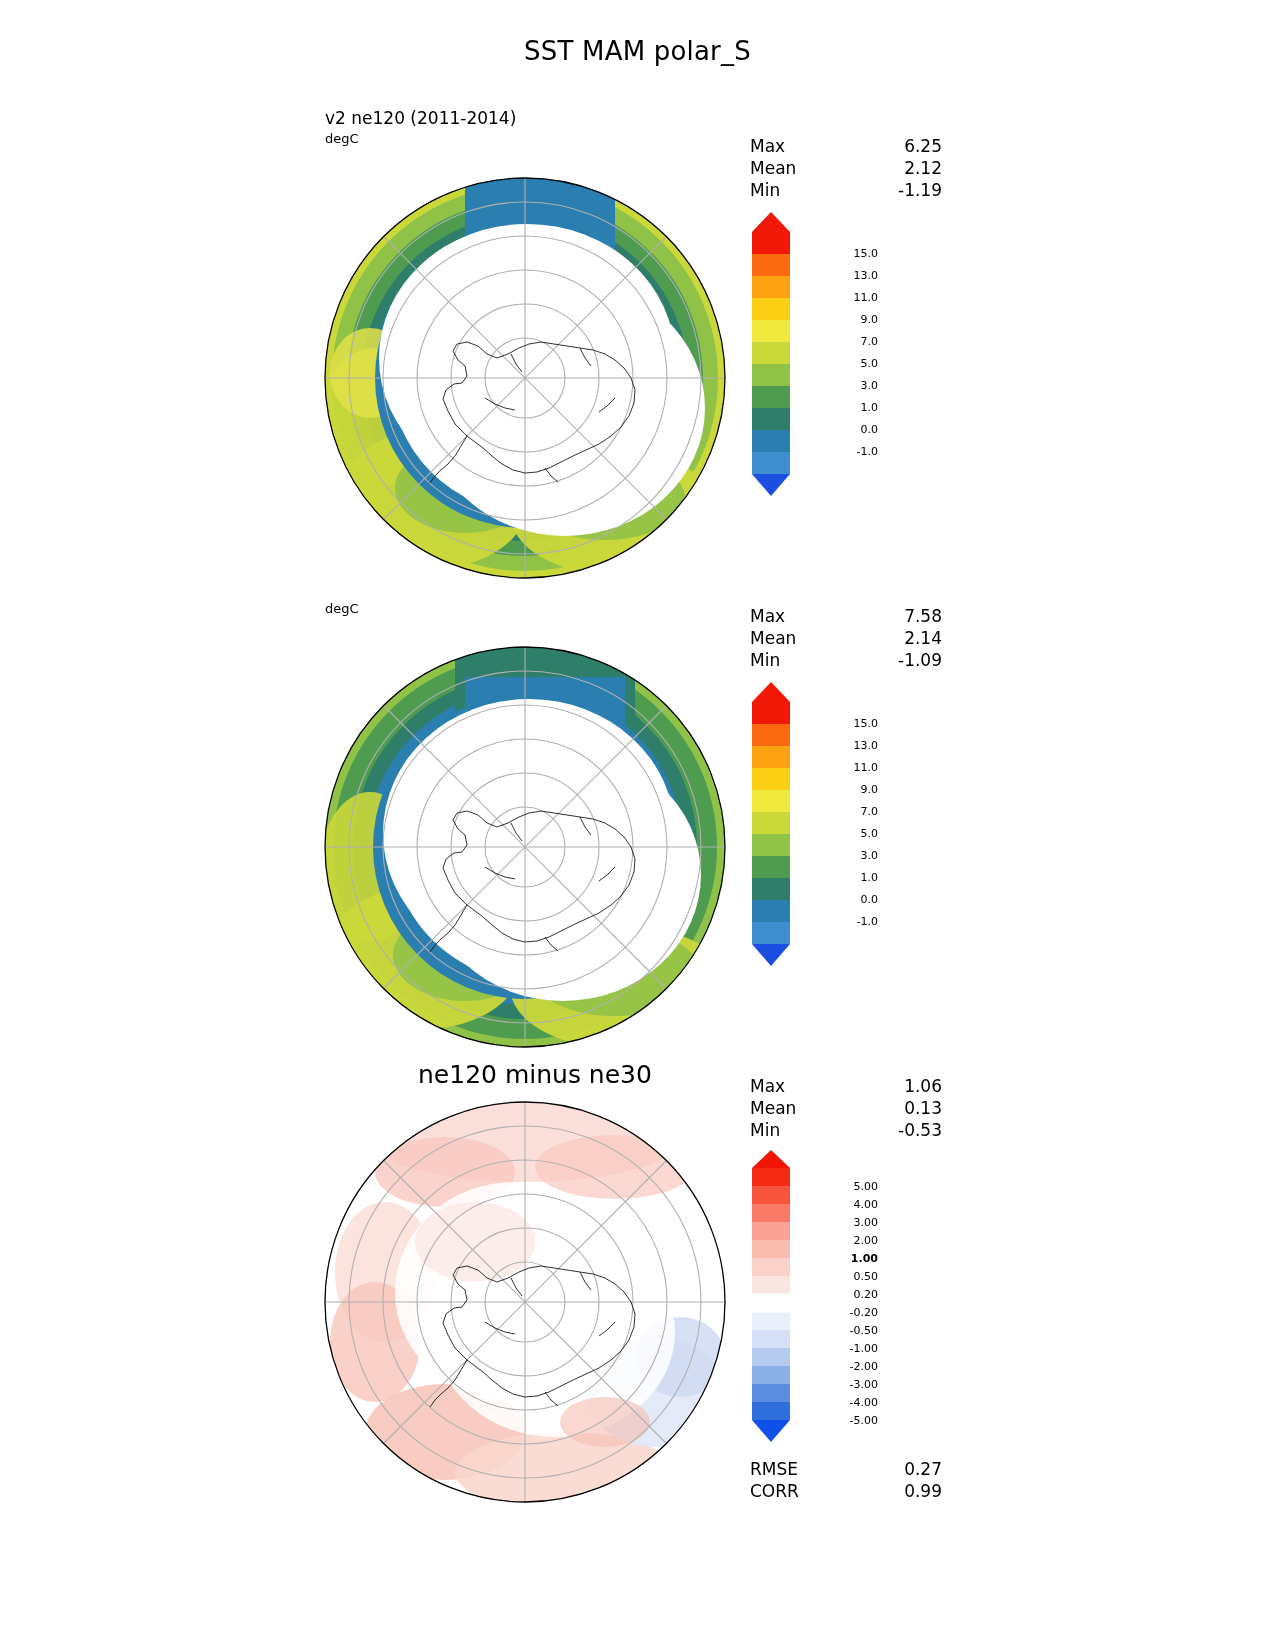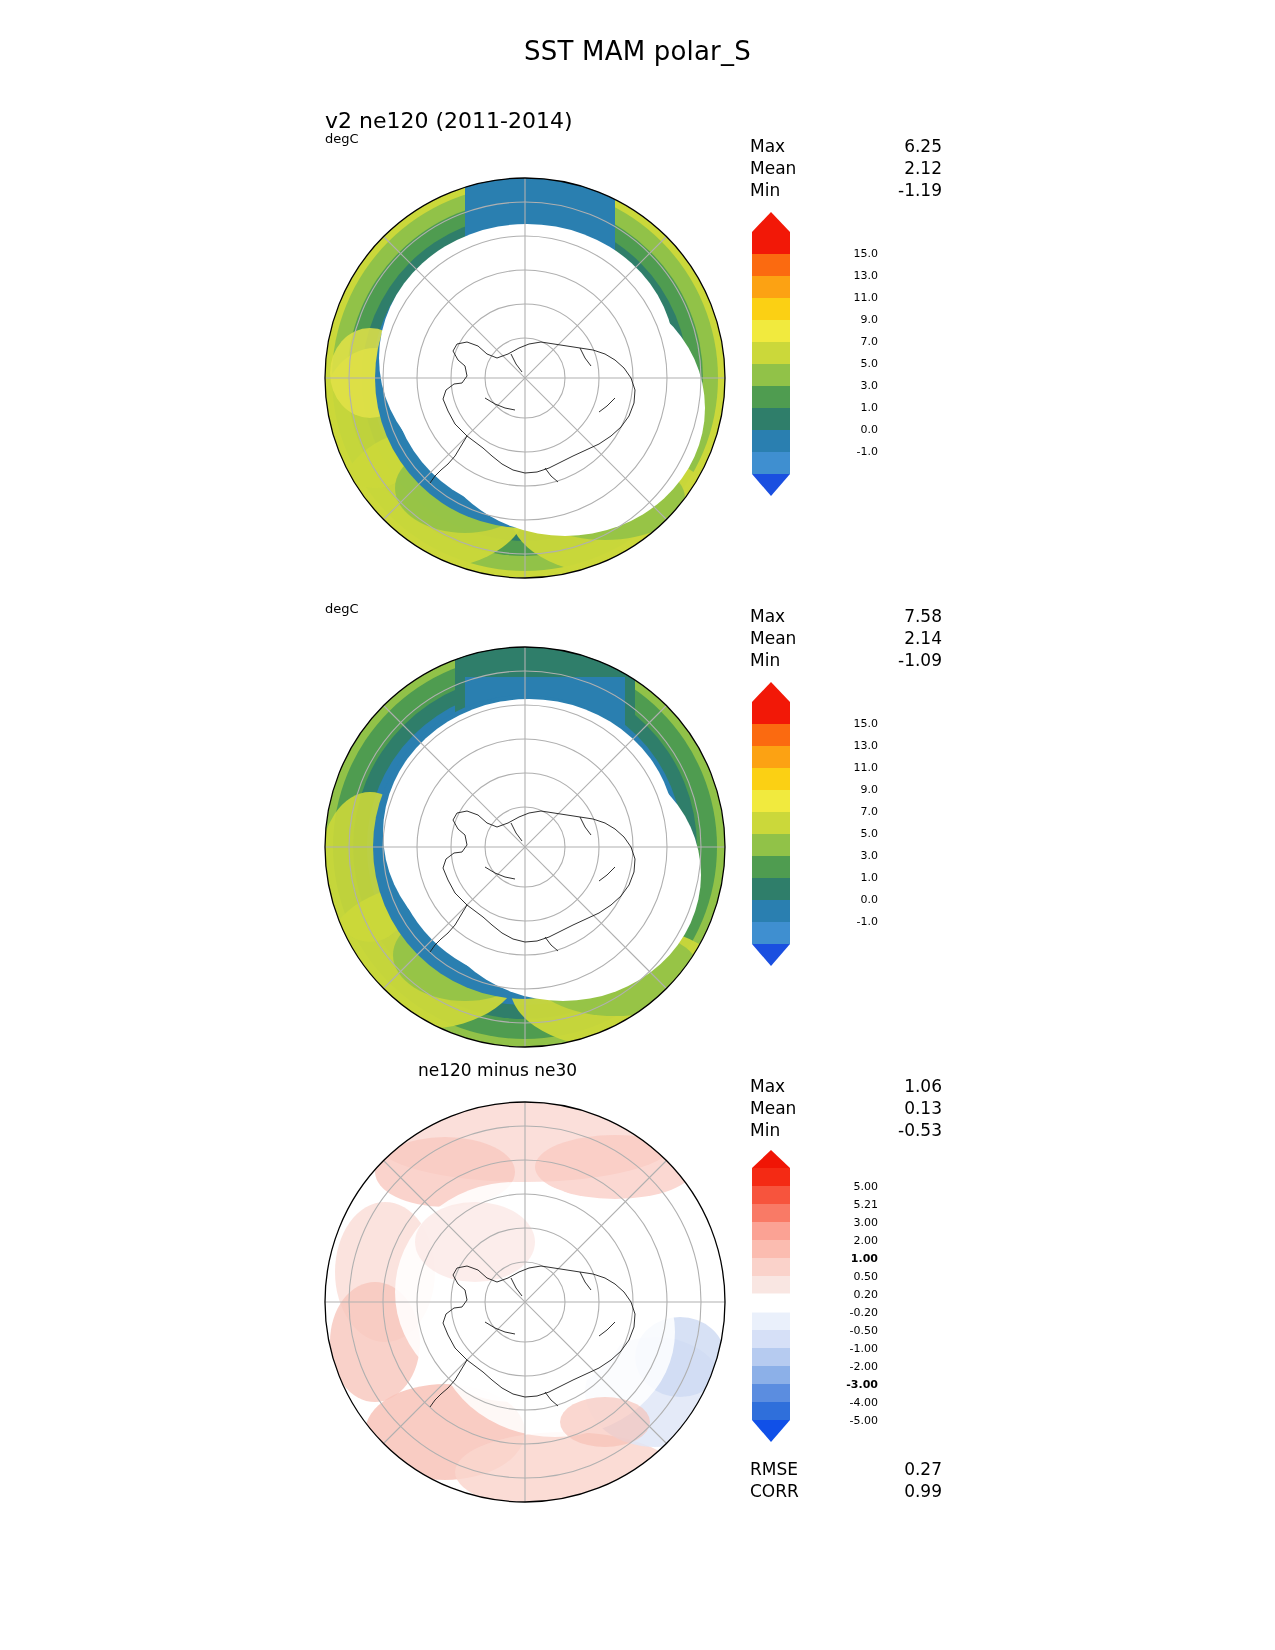--- a/index.html
+++ b/index.html
@@ -24,30 +24,30 @@
     font-size: 26px;
     letter-spacing: 0.2px;
   }
   .panel {
     position: absolute;
     left: 0;
     width: 1275px;
   }
   .panel-title {
     position: absolute;
-    font-size: 22px;
+    font-size: 17px;
     white-space: nowrap;
   }
   .panel-units {
     position: absolute;
     font-size: 13px;
   }
   .panel-center-title {
     position: absolute;
-    font-size: 17px;
+    font-size: 25px;
     white-space: nowrap;
   }
   .stats {
     position: absolute;
     font-size: 17px;
   }
   .stats div {
     position: relative;
     height: 22px;
     line-height: 22px;
@@ -384,31 +384,31 @@
       <rect x="4" y="198" width="38" height="18" fill="#b6cbf0"></rect>
       <rect x="4" y="216" width="38" height="18" fill="#8cb0e8"></rect>
       <rect x="4" y="234" width="38" height="18" fill="#5b8de0"></rect>
       <rect x="4" y="252" width="38" height="18" fill="#2f6fdb"></rect>
       <polygon points="4,270 42,270 23,292" fill="#1050e8"></polygon>
       <rect x="4" y="144" width="38" height="18" fill="#ffffff" stroke="#ffffff"></rect>
     </svg>
   </div>
   <div class="cbar-labels" style="left:800px;top:100px;width:82px;height:300px;">
     <span style="top:31px;">5.00</span>
-    <span style="top:49px;">5.21</span>
+    <span style="top:49px;">4.00</span>
     <span style="top:67px;">3.00</span>
     <span style="top:85px;">2.00</span>
     <span style="top:103px;font-weight:bold;">1.00</span>
     <span style="top:121px;">0.50</span>
     <span style="top:139px;">0.20</span>
     <span style="top:157px;">-0.20</span>
     <span style="top:175px;">-0.50</span>
     <span style="top:193px;">-1.00</span>
     <span style="top:211px;">-2.00</span>
-    <span style="top:229px;font-weight:bold;">-3.00</span>
+    <span style="top:229px;">-3.00</span>
     <span style="top:247px;">-4.00</span>
     <span style="top:265px;">-5.00</span>
   </div>
 
   <div class="stats footer-stats" style="left:750px;top:408px;">
     <div>
         <span class="lbl">RMSE</span>
         <span class="val">0.27</span>
       </div>
     <div>

